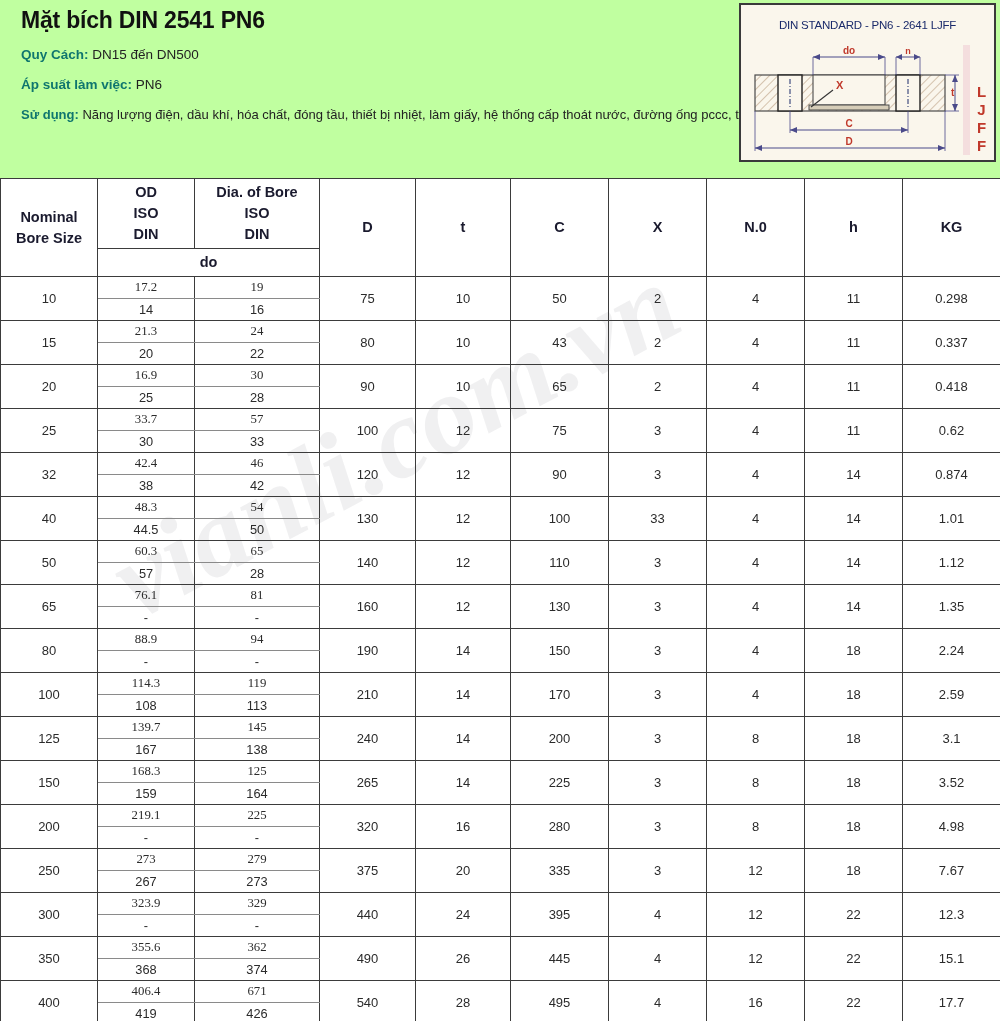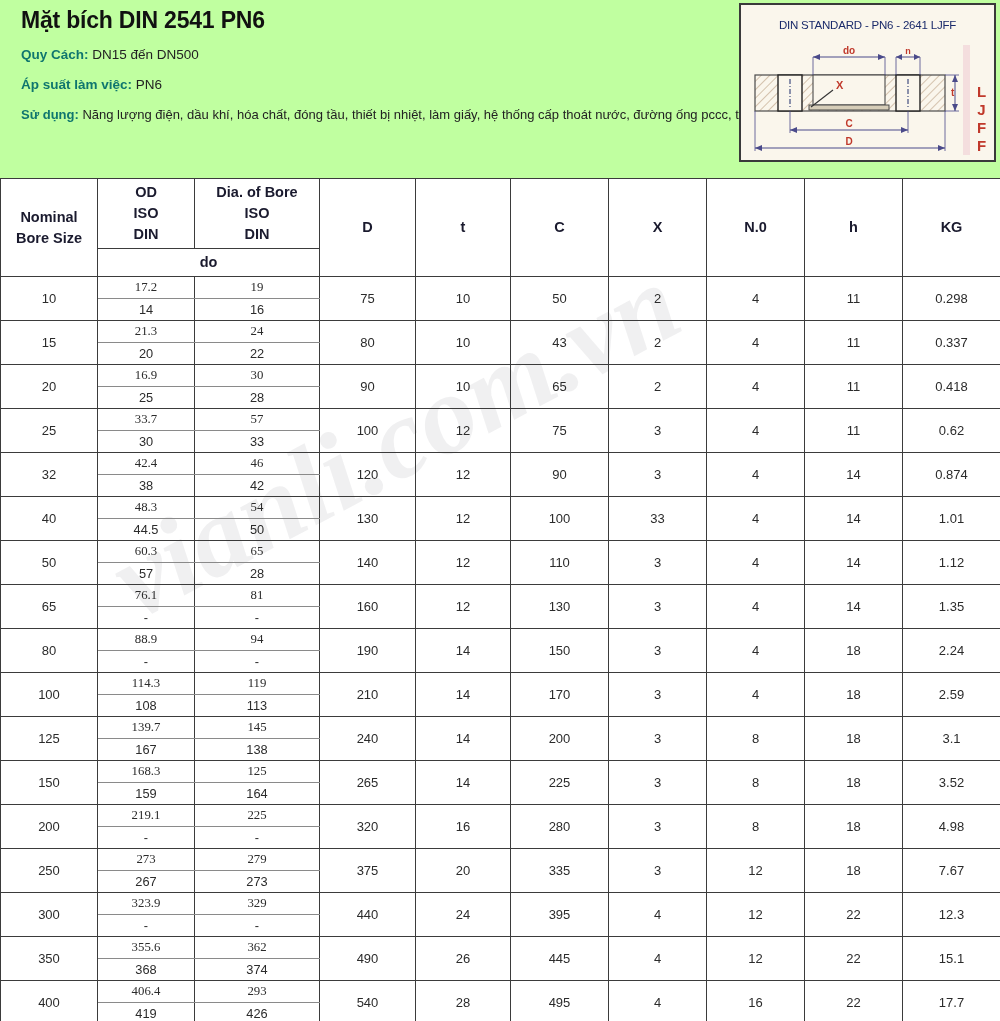--- a/index.html
+++ b/index.html
@@ -536,21 +536,21 @@
         <td class="cell-val" rowspan="2">22</td>
         <td class="cell-val" rowspan="2">15.1</td>
       </tr>
       <tr>
         <td class="sub-cell">368</td>
         <td class="sub-cell">374</td>
       </tr>
       <tr>
         <td class="nps-cell" rowspan="2">400</td>
         <td class="sub-cell sub-top">406.4</td>
-        <td class="sub-cell sub-top">293</td>
+        <td class="sub-cell sub-top">671</td>
         <td class="cell-val" rowspan="2">540</td>
         <td class="cell-val" rowspan="2">28</td>
         <td class="cell-val" rowspan="2">495</td>
         <td class="cell-val" rowspan="2">4</td>
         <td class="cell-val" rowspan="2">16</td>
         <td class="cell-val" rowspan="2">22</td>
         <td class="cell-val" rowspan="2">17.7</td>
       </tr>
       <tr>
         <td class="sub-cell">419</td>

